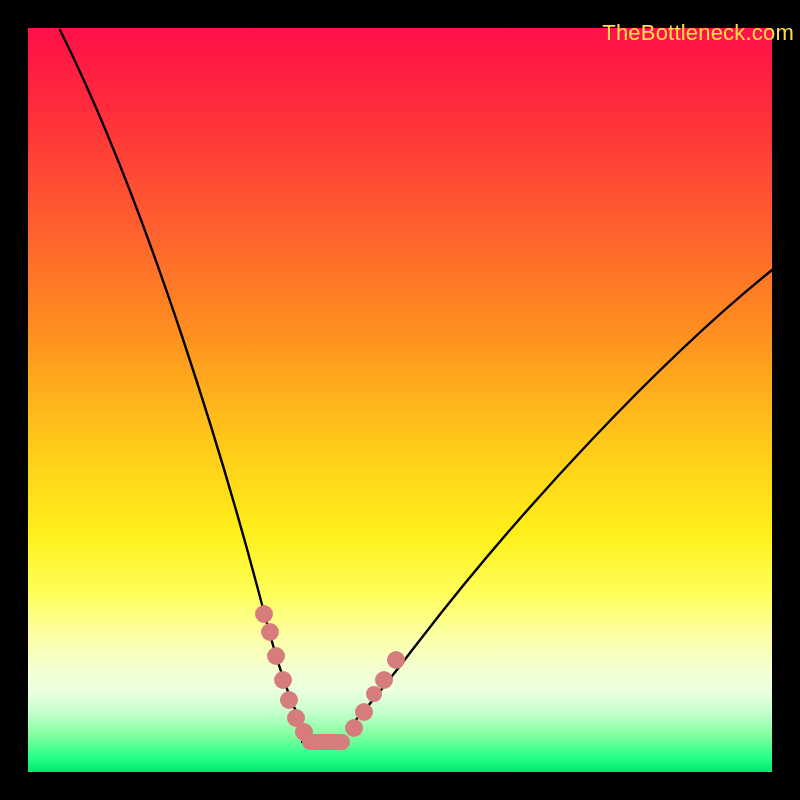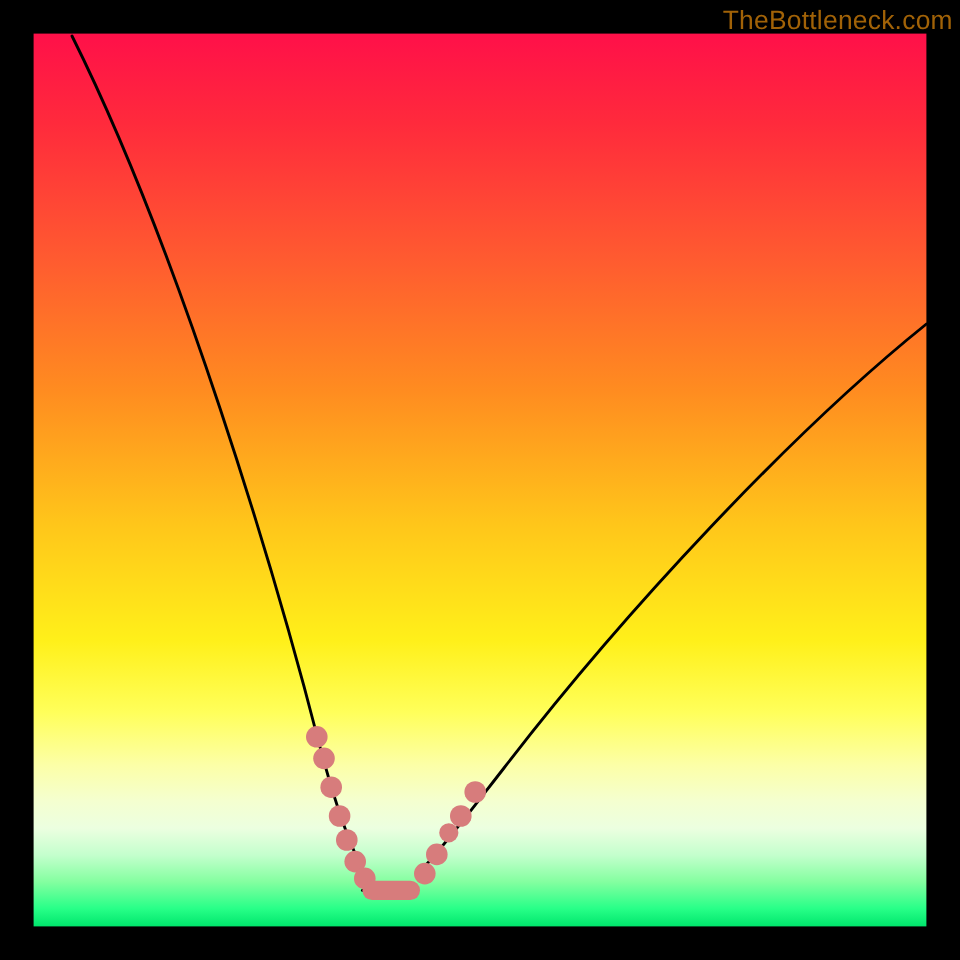--- a/index.html
+++ b/index.html
@@ -30,23 +30,23 @@
       #f4ffd0 86%,
       #ecffe0 89%,
       #c4ffcd 92%,
       #84ffa0 95%,
       #28ff88 98%,
       #00e66c 100%
     );
   }
   .watermark {
     position: absolute;
-    top: 4px;
+    top: 20px;
     right: 6px;
-    color: #a16207;
+    color: #fde047;
     font-size: 22px;
     letter-spacing: 0.2px;
     user-select: none;
     pointer-events: none;
   }
   svg.curves {
     position: absolute;
     left: 0; top: 0;
     width: 800px;
     height: 800px;

